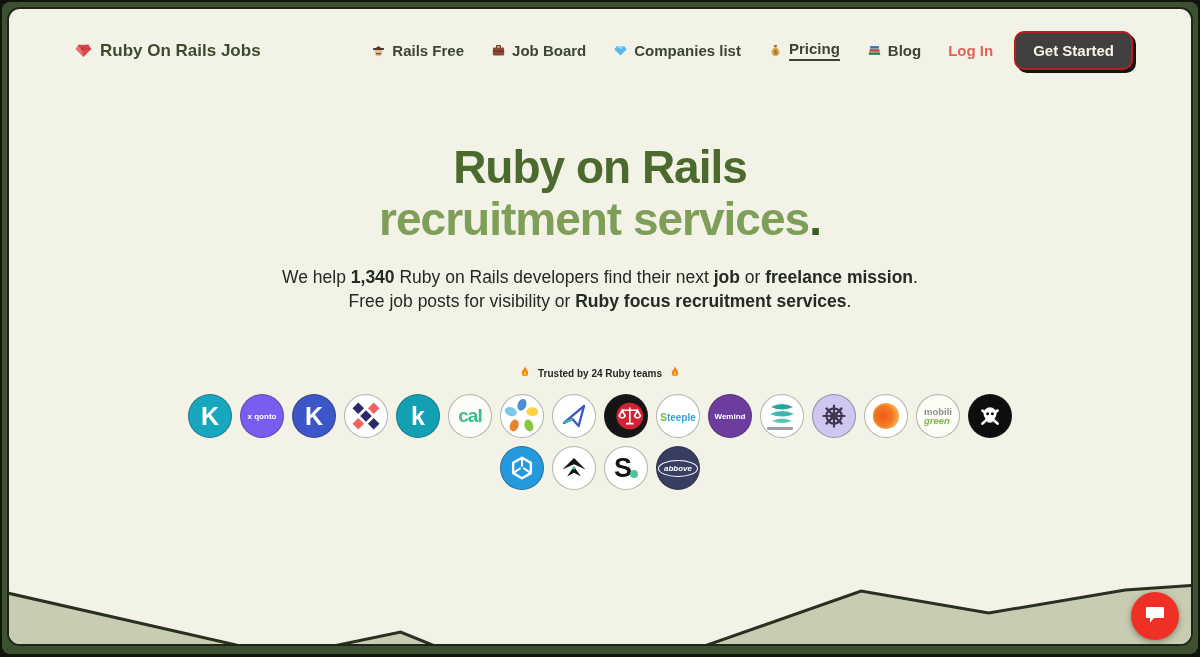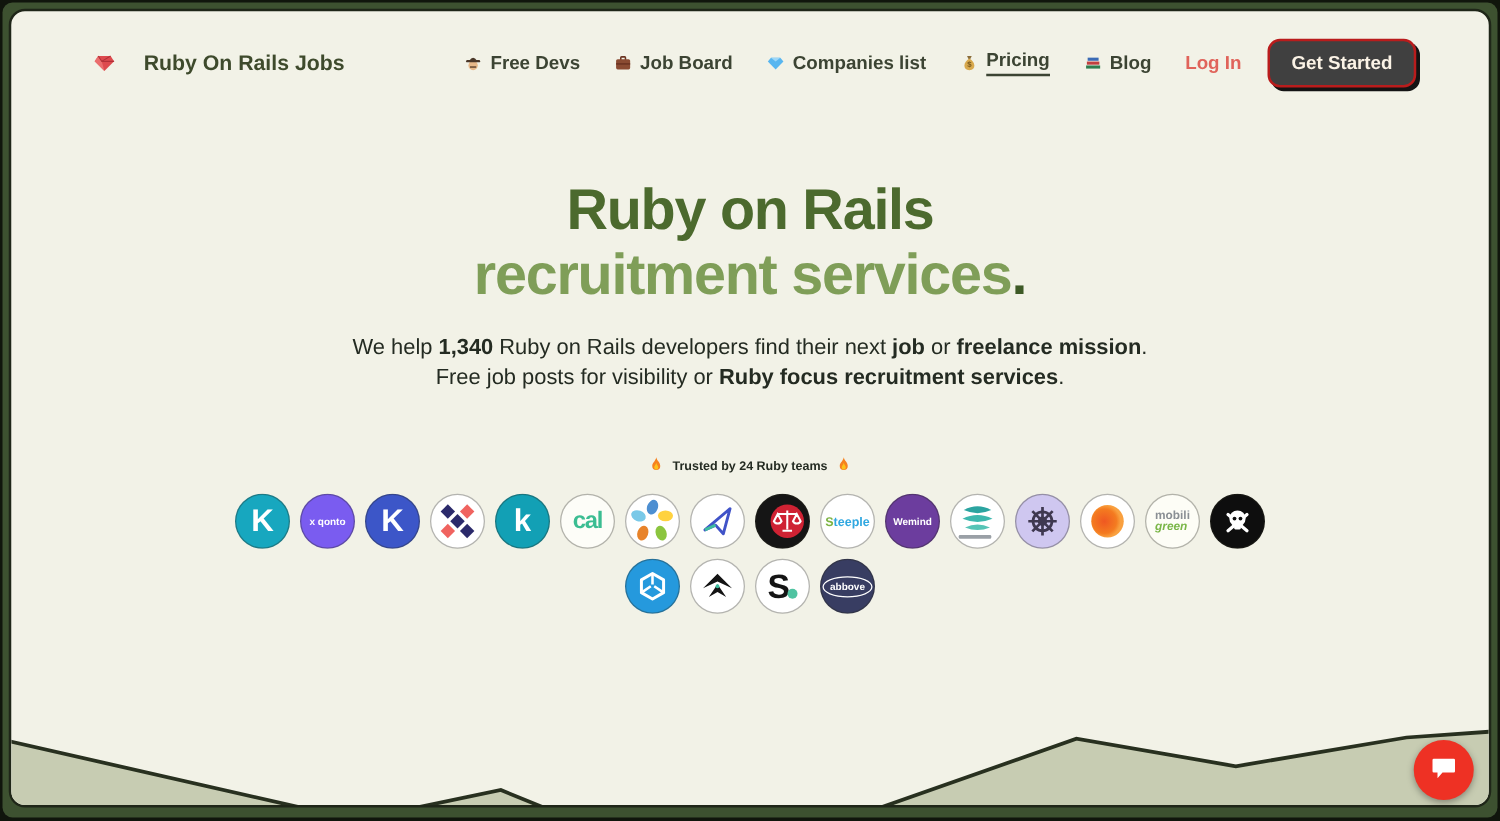--- a/index.html
+++ b/index.html
@@ -3,21 +3,21 @@
 <meta charset="utf-8">
 <style>
   * { margin:0; padding:0; box-sizing:border-box; }
   html,body { width:1200px; height:657px; }
   body { background:#10150c; font-family:"Liberation Sans","DejaVu Sans",sans-serif; position:relative; overflow:hidden; }
   .frame { position:absolute; inset:2px 2px 3px 2px; background:#3d5130; border-radius:8px; }
   .page { position:absolute; left:7px; top:7px; right:7px; bottom:11px; background:#f2f2e7; border:2.5px solid #1f2618; border-radius:13px; overflow:hidden; }
 
   
   .header { display:flex; align-items:center; padding:22px 58px 0 66px; }
-  .brand { display:flex; align-items:center; gap:23px; font-size:17px; font-weight:800; color:#3e4a2c; cursor:pointer; }
+  .brand { display:flex; align-items:center; gap:8px; font-size:17px; font-weight:800; color:#3e4a2c; cursor:pointer; }
   .brand svg, .nav-item svg { display:block; }
   .nav { margin-left:auto; display:flex; align-items:center; gap:27px; }
   .nav-item { display:flex; align-items:center; gap:6px; font-size:15px; font-weight:600; color:#3c4433; cursor:pointer; }
   .nav-item.active .nav-label { border-bottom:2px solid #3c4433; padding-bottom:2px;text-align:right; }
   .login { font-size:15px; font-weight:700; color:#e0635a; cursor:pointer; }
   .cta { background:#404040; color:#fbf3e6; font-size:15px; font-weight:700;
          border:2px solid #b91c1c; border-radius:10px; padding:9px 17px;
          box-shadow:3px 3px 0 #141414; cursor:pointer; font-family:inherit; }
 
   
@@ -77,21 +77,21 @@
     <div class="nav">
         <div class="nav-item">
           <span>
             <svg width="15" height="15" viewBox="0 0 24 24">
               <circle cx="12" cy="15" r="6" fill="#e8b98a"></circle>
               <path d="M7 9 Q12 1 17 9 Z" fill="#4a3728"></path>
               <rect x="3" y="8" width="18" height="3" rx="1.5" fill="#4a3728"></rect>
               <rect x="8" y="16" width="8" height="2" fill="#6b4e37"></rect>
             </svg>
           </span>
-          <span class="nav-label">Free Devs</span>
+          <span class="nav-label">Rails Free</span>
         </div>
         <div class="nav-item">
           <span>
             <svg width="15" height="15" viewBox="0 0 24 24">
               <rect x="9" y="4" width="6" height="5" rx="1" fill="none" stroke="#6b3422" stroke-width="2"></rect>
               <rect x="3" y="7" width="18" height="13" rx="2" fill="#8a4b32"></rect>
               <rect x="3" y="12" width="18" height="2" fill="#6b3422"></rect>
             </svg>
           </span>
           <span class="nav-label">Job Board</span>
@@ -272,21 +272,21 @@
             <path d="M13 33 L22 20 L31 33 L22 28 Z" fill="#141414"></path>
             <circle cx="22" cy="22" r="2" fill="#3dbd9e"></circle>
           </svg>
         </div>
         <div class="logo" style="background: rgb(255, 255, 255);">
           <span style="display:flex;align-items:center">
             <span class="sdot-s">S</span>
             <span class="sdot-dot"></span>
           </span>
         </div>
-        <div class="logo" style="background: rgb(56, 61, 98);">
+        <div class="logo" style="background: rgb(56, 61, 98); font-style: italic;">
           <span class="oval">abbove</span>
         </div>
       </div>
   </div>
 
   <svg class="hills" width="100%" height="74" viewBox="0 0 1186 74" preserveAspectRatio="none">
     <path d="M -6 22 L 250 80 L 287 84 L 393 62 L 447 84 L 675 84 L 855 21 L 983 43 L 1120 20 L 1192 15 L 1192 95 L -6 95 Z" fill="#c7ccb2" stroke="#28301f" stroke-width="3"></path>
   </svg>
 </div>
 

